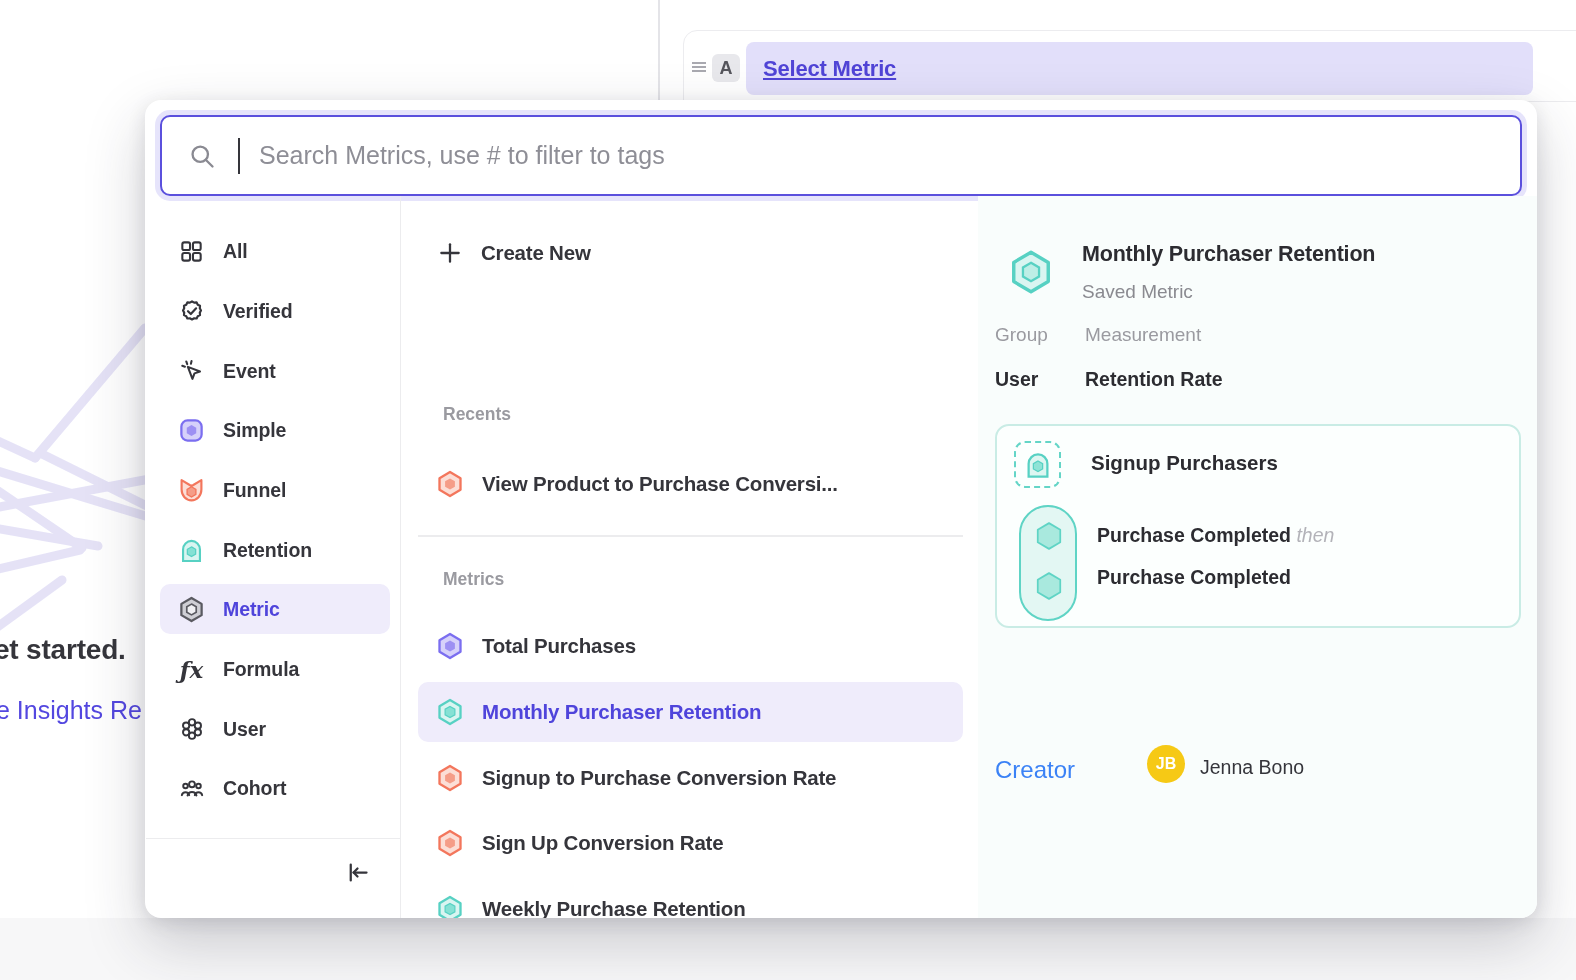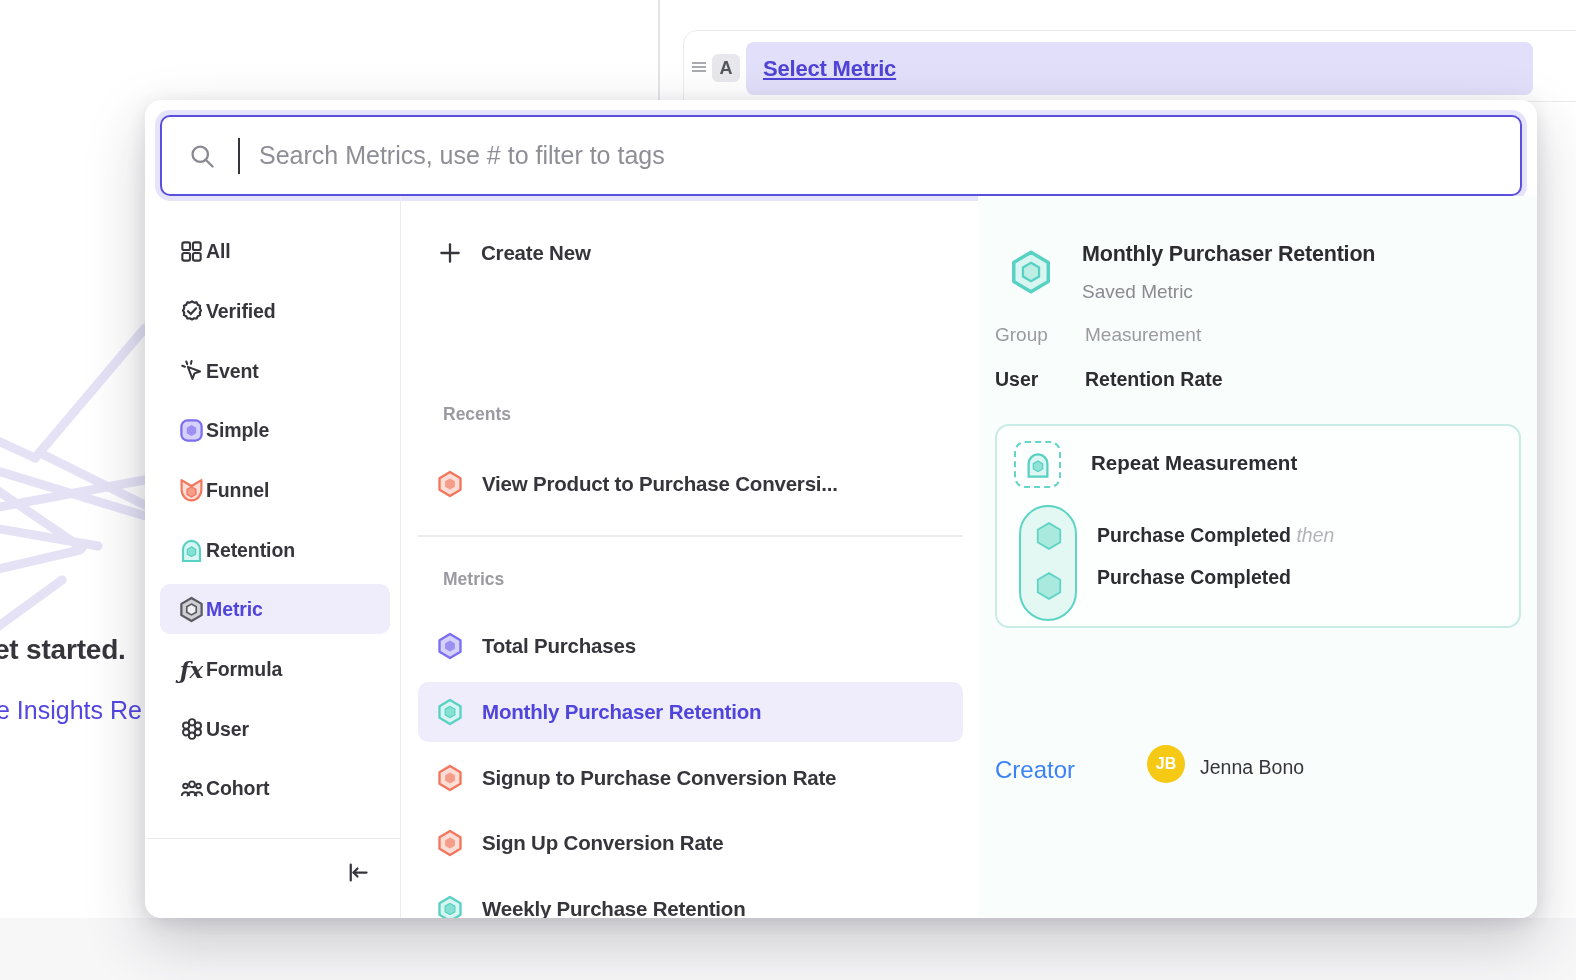--- a/index.html
+++ b/index.html
@@ -32,21 +32,21 @@
   .search-input { border:none; outline:none; flex:1; height:100%; font-size:25px; color:#35353b; font-family:"Liberation Sans",sans-serif; padding-left:19px; background:transparent; }
   .search-input::placeholder { color:#8e8e96; }
 
   .col-divider { position:absolute; top:96px; bottom:0; width:1px; background:#ececee; }
   .cd1 { left:255px; } .cd2 { left:833px; }
 
   
   .side-item { position:absolute; left:15px; width:230px; height:50px; border-radius:10px; display:flex; align-items:center; cursor:pointer; }
   .side-item.selected { background:#efecfb; }
   .side-item .ic { width:27px; height:27px; margin-left:18px; display:flex; align-items:center; justify-content:center; flex:0 0 auto;text-align:right; }
-  .side-item .lbl { margin-left:1px; font-size:19.5px; font-weight:600; color:#35353b; letter-spacing:-0.1px; }
+  .side-item .lbl { margin-left:18px; font-size:19.5px; font-weight:600; color:#35353b; letter-spacing:-0.1px; }
   .side-item.selected .lbl { color:#4f44db; }
   .fx { font-family:"DejaVu Serif", serif; font-style:italic; font-weight:700; font-size:23px; color:#35353b; line-height:1; }
 
   .side-footer-divider { position:absolute; left:1px; top:738px; width:254px; height:1px; background:#ececee; }
   .collapse-btn { position:absolute; left:196px; top:756px; width:32px; height:32px; display:flex; align-items:center; justify-content:center; cursor:pointer; }
 
   
   .mid { position:absolute; left:256px; top:96px; width:577px; bottom:0; }
   .m-row { position:absolute; left:17px; width:545px; height:60px; border-radius:10px; display:flex; align-items:center; cursor:pointer; }
   .m-row .ic { width:28px; height:28px; margin-left:18px; flex:0 0 auto; }
@@ -332,21 +332,21 @@
       <div class="d-gvalue gx1">User</div>
       <div class="d-gvalue gx2">Retention Rate</div>
 
       <div class="d-card">
         <div class="dashed-box">
           <svg viewBox="0 0 24 24" width="30" height="30">
             <path d="M4.5 21.3 L4.5 11 A7.5 7.5 0 0 1 19.5 11 L19.5 21.3 Z" fill="#ddf6f1" stroke="#57d1c3" stroke-width="1.8"></path>
             <path d="M12 8.8 L15.7 10.9 L15.7 15.2 L12 17.3 L8.3 15.2 L8.3 10.9 Z" fill="#8fe3d6" stroke="#57d1c3" stroke-width="1"></path>
           </svg>
         </div>
-        <div class="d-card-title">Repeat Measurement</div>
+        <div class="d-card-title">Signup Purchasers</div>
 
         <div class="t-pill">
           <svg style="top:14px" viewBox="0 0 24 24">
             <path d="M12 1.7 L21 7 L21 17 L12 22.3 L3 17 L3 7 Z" fill="#a9e9de" stroke="#5fd4c5" stroke-width="1.4" stroke-linejoin="round"></path>
           </svg>
           <svg style="top:64px" viewBox="0 0 24 24">
             <path d="M12 1.7 L21 7 L21 17 L12 22.3 L3 17 L3 7 Z" fill="#a9e9de" stroke="#5fd4c5" stroke-width="1.4" stroke-linejoin="round"></path>
           </svg>
         </div>
 

